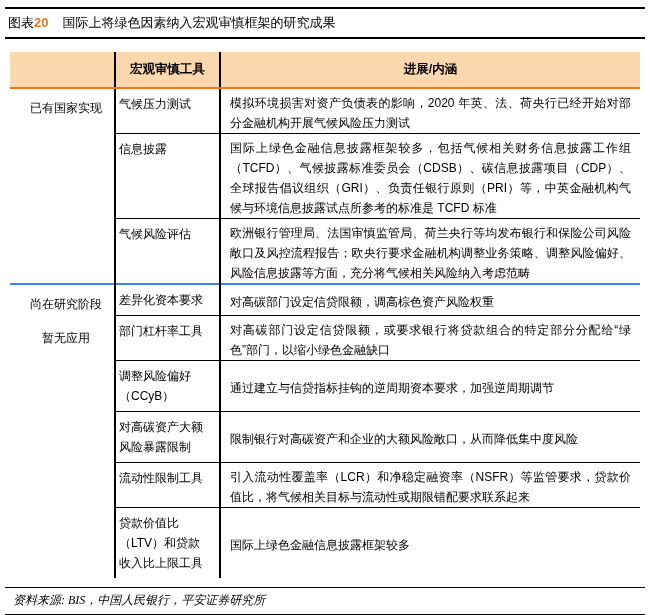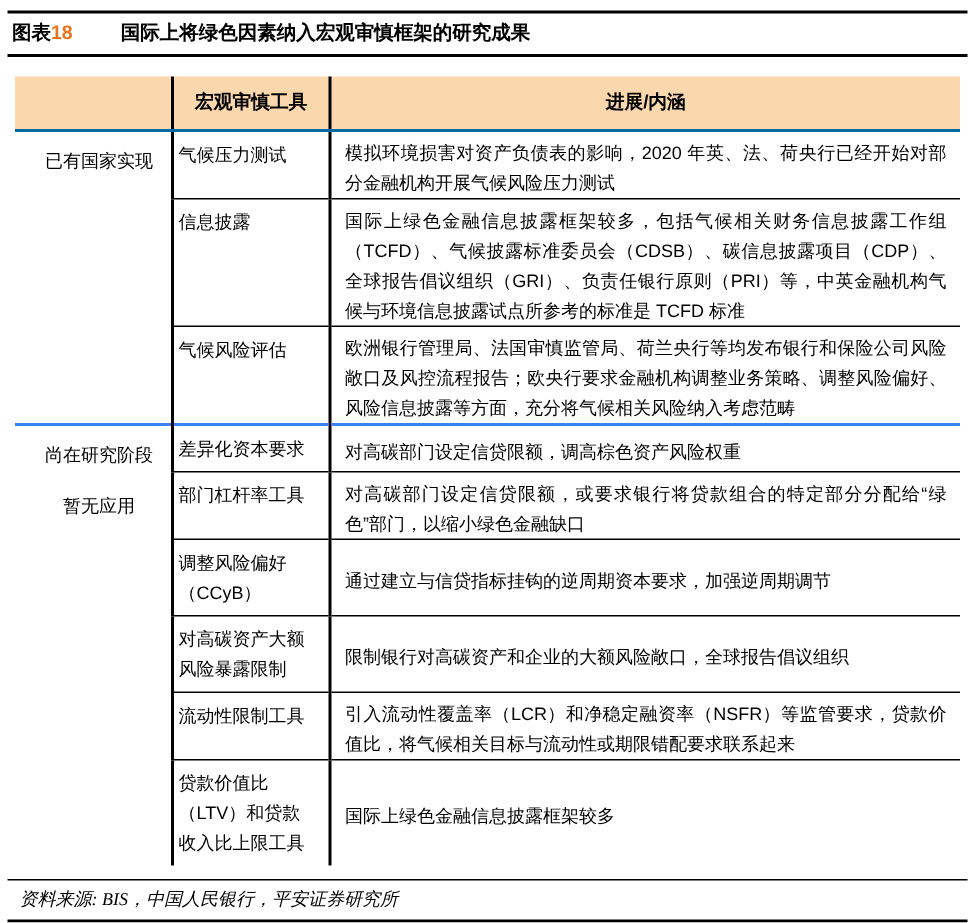--- a/index.html
+++ b/index.html
@@ -10,44 +10,44 @@
     -webkit-font-smoothing:antialiased;
   }
   
   .title-bar{
     margin:7px 5px 0 5px;
     border-top:2px solid #000;
     border-bottom:2px solid #000;
     padding:4px 3px 5px 3px;
   }
   .title-bar .t-prefix,.title-bar .t-text{
-    font-size:13px;font-weight:bold;color:#000;
+    font-size:13px;font-weight:normal;color:#000;
   }
   .title-bar .t-number{
     font-size:13px;font-weight:bold;color:#E8751F;
   }
-  .title-bar .t-text{margin-left:32px;}
+  .title-bar .t-text{margin-left:14px;}
   
   table.macro{
     border-collapse:collapse;
     table-layout:fixed;
     margin:13px 10px 0 10px;
     width:630px;
     font-size:12px;
   }
   col.c-cat{width:105px;}
   col.c-tool{width:105px;}
   col.c-detail{width:420px;}
   th{
     background:#FAD7AD;
     font-weight:bold;
     font-size:12.5px;
     text-align:center;
     padding:9px 2px;
-    border-bottom:2px solid #0369a1;
+    border-bottom:2px solid #f97316;
   }
   th.h-tool,td.tool{
     border-left:2px solid #000;
     border-right:2px solid #000;
   }
   td{vertical-align:top;text-align:center;}
   td.cat{
     padding:2px 2px 2px 10px;
     line-height:34px;
     white-space:pre-line;
@@ -74,21 +74,21 @@
     padding:4px 8px 5px 8px;
     font-family:"Liberation Serif","DejaVu Serif",serif;
     font-style:italic;
     font-size:12px;
   }
 </style>
 </head>
 <body>
 
 <div class="title-bar">
-  <span class="t-prefix">图表</span><span class="t-number">18</span><span class="t-text">国际上将绿色因素纳入宏观审慎框架的研究成果</span>
+  <span class="t-prefix">图表</span><span class="t-number">20</span><span class="t-text">国际上将绿色因素纳入宏观审慎框架的研究成果</span>
 </div>
 
 <table class="macro">
   <colgroup>
       <col class="c-cat">
       <col class="c-tool">
       <col class="c-detail">
     </colgroup>
   <thead>
     <tr>
@@ -122,21 +122,21 @@
         <td class="detail">对高碳部门设定信贷限额，或要求银行将贷款组合的特定部分分配给“绿色”部门，以缩小绿色金融缺口</td>
       </tr>
       <tr class="inner">
         <td class="tool">调整风险偏好
 （CCyB）</td>
         <td class="detail">通过建立与信贷指标挂钩的逆周期资本要求，加强逆周期调节</td>
       </tr>
       <tr class="inner">
         <td class="tool">对高碳资产大额
 风险暴露限制</td>
-        <td class="detail">限制银行对高碳资产和企业的大额风险敞口，全球报告倡议组织</td>
+        <td class="detail">限制银行对高碳资产和企业的大额风险敞口，从而降低集中度风险</td>
       </tr>
       <tr class="inner">
         <td class="tool">流动性限制工具</td>
         <td class="detail">引入流动性覆盖率（LCR）和净稳定融资率（NSFR）等监管要求，贷款价值比，将气候相关目标与流动性或期限错配要求联系起来</td>
       </tr>
       <tr class="inner">
         <td class="tool">贷款价值比
 （LTV）和贷款
 收入比上限工具</td>
         <td class="detail">国际上绿色金融信息披露框架较多</td>

